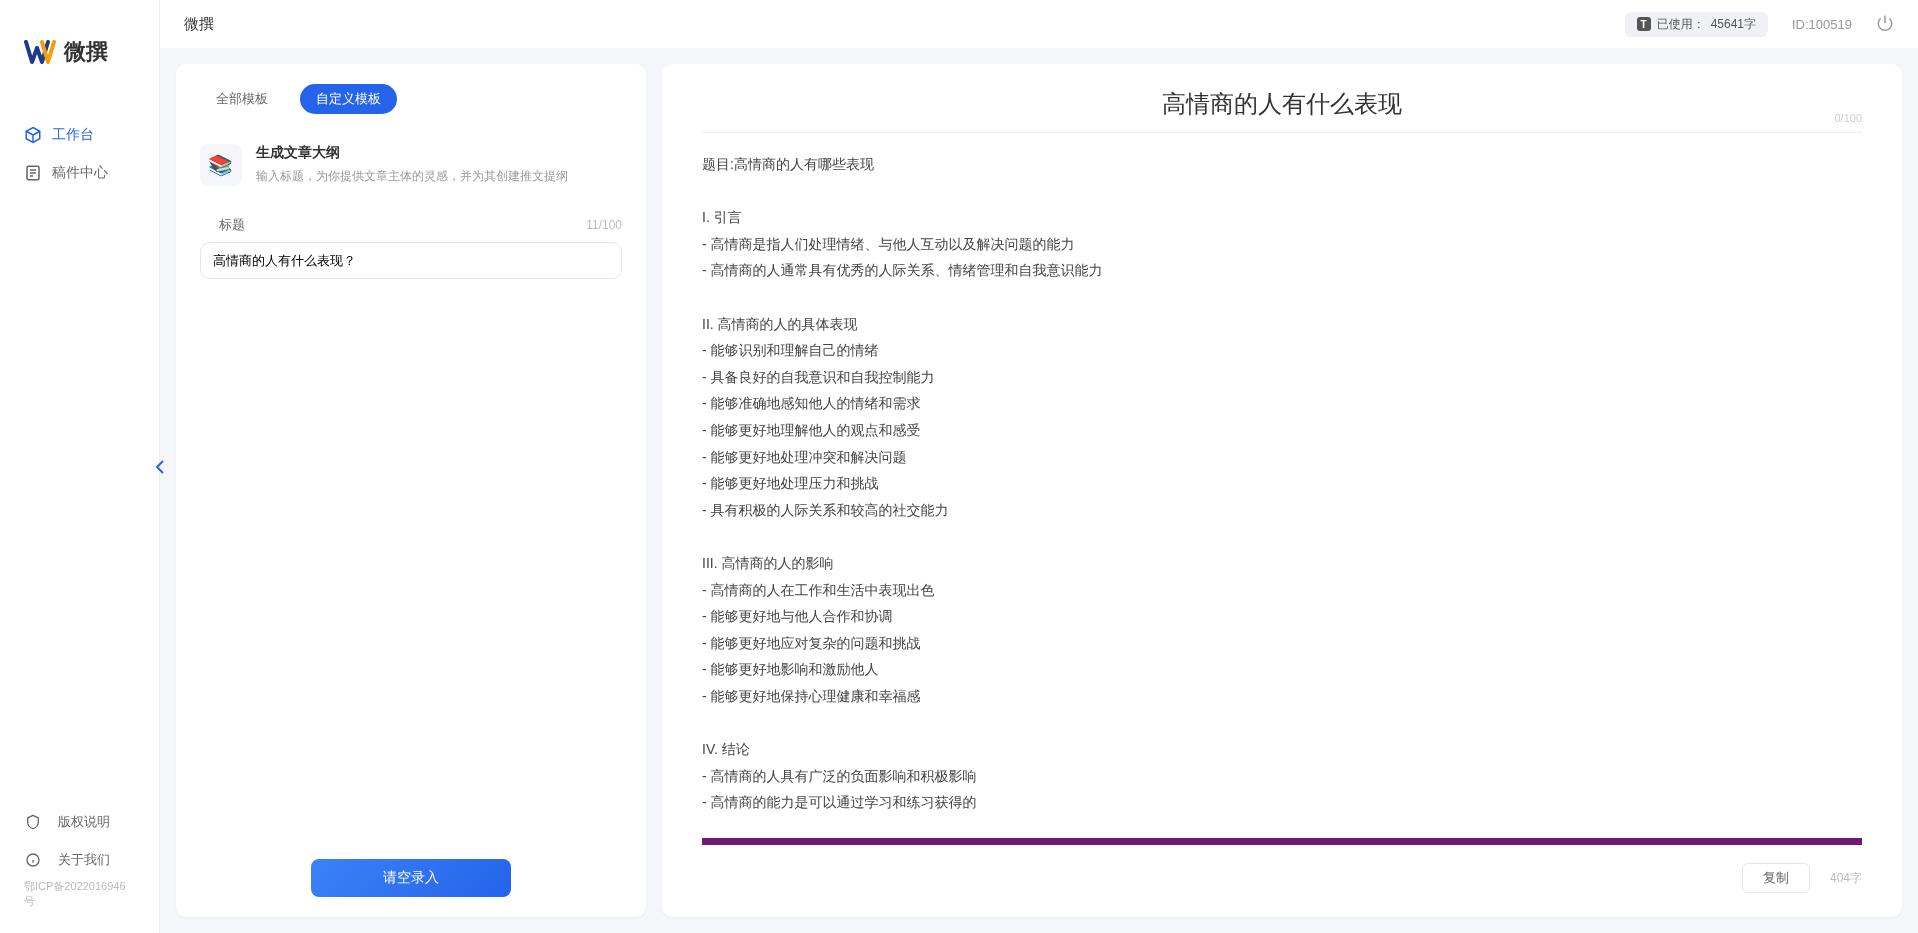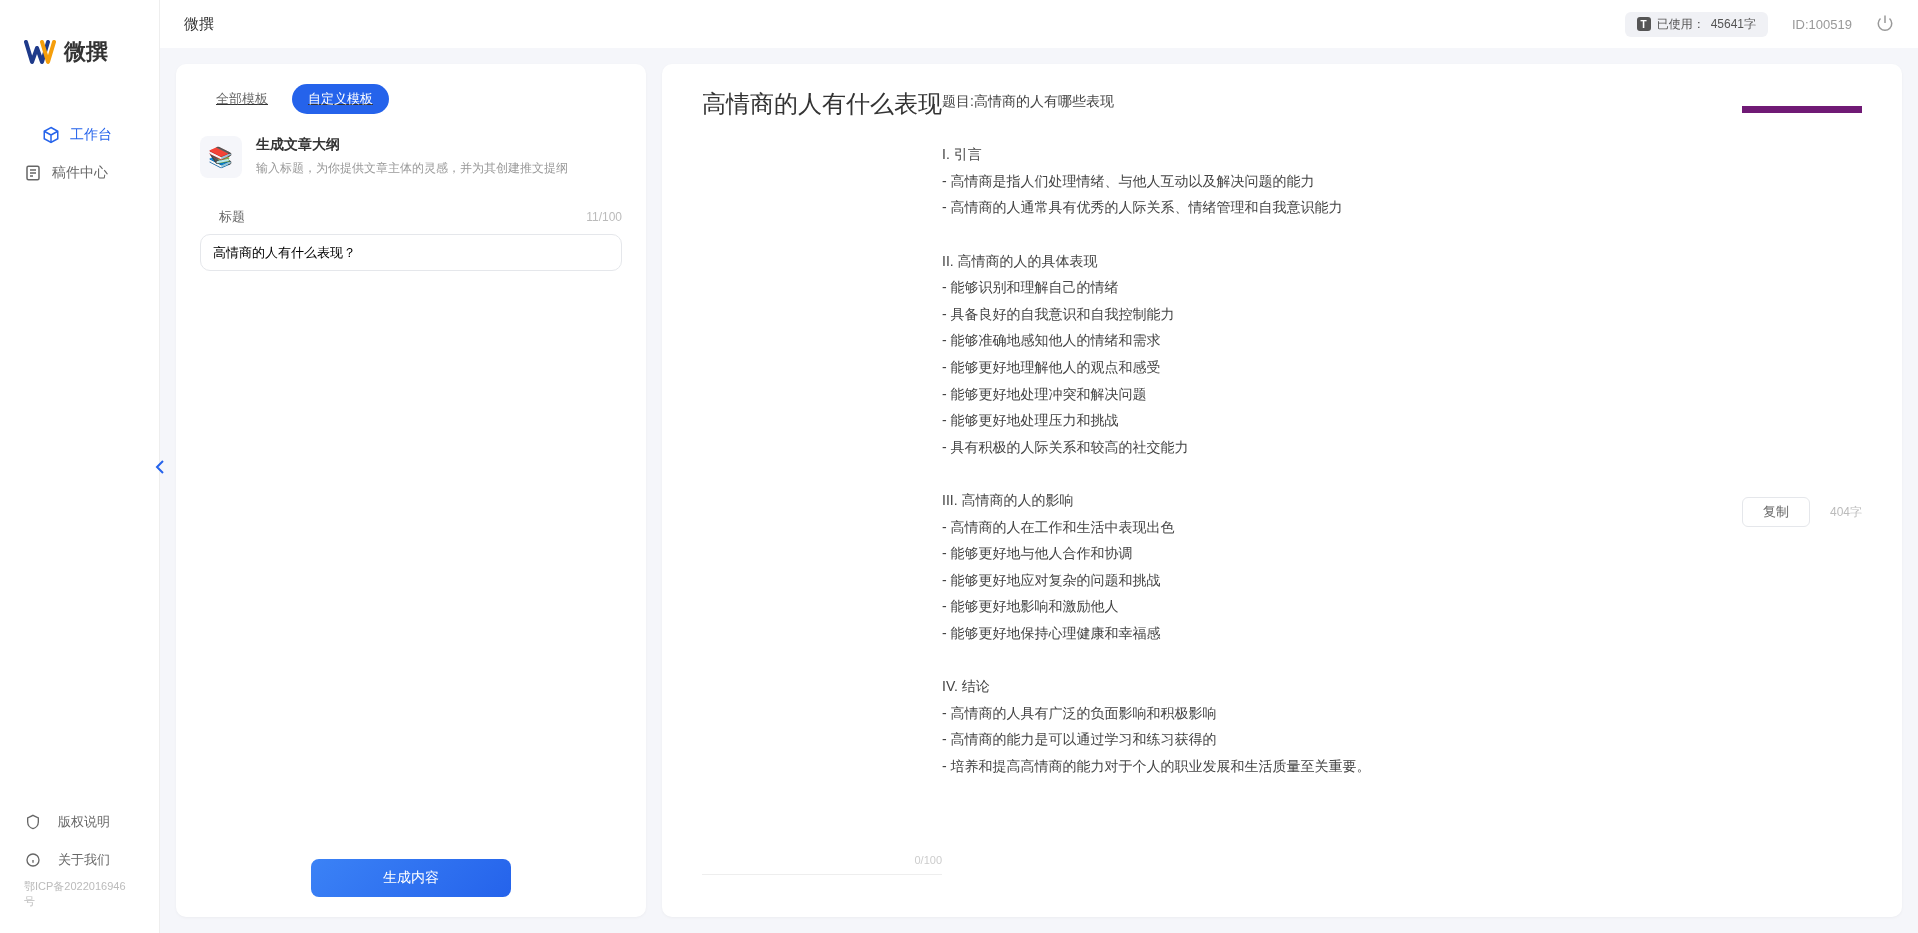--- a/index.html
+++ b/index.html
@@ -7,21 +7,21 @@
     
     .app { display: flex; height: 100vh; }
     
     
     .sidebar { width: 160px; background: #fff; display: flex; flex-direction: column; border-right: 1px solid #eee; }
     .logo { display: flex; align-items: center; padding: 36px 24px 24px; gap: 8px; }
     .logo-icon { width: 32px; height: 32px; }
     .logo-text { font-size: 22px; font-weight: 600; color: #333; }
     .nav { flex: 1; padding: 24px 0; }
     .nav-item { display: flex; align-items: center; gap: 10px; padding: 10px 24px; cursor: pointer; color: #666; }
-    .nav-item.active { color: #2563eb; margin-left: 18px; }
+    .nav-item.active { color: #2563eb; }
     .nav-item-icon { width: 18px; height: 18px; display: flex; align-items: center; justify-content: center; }
     .nav-bottom { padding-bottom: 16px; }
     .nav-bottom .nav-item { color: #666; font-size: 13px; gap: 16px; }
     .icp { font-size: 11px; color: #bbb; padding: 0 24px 8px; }
     
     .collapse-toggle { position: absolute; left: 152px; top: 50%; transform: translateY(-50%); width: 16px; height: 24px; display: flex; align-items: center; justify-content: center; cursor: pointer; z-index: 10; }
     
     
     .main { flex: 1; display: flex; flex-direction: column; overflow: hidden; }
     
@@ -31,24 +31,24 @@
     .topbar-right { display: flex; align-items: center; gap: 24px; }
     .usage-badge { background: #f0f1f5; border-radius: 6px; padding: 4px 12px; font-size: 12px; color: #555; display: flex; align-items: center; gap: 6px; }
     .usage-badge::before { content: "T"; background: #555; color: #fff; width: 14px; height: 14px; border-radius: 3px; font-size: 10px; display: inline-flex; align-items: center; justify-content: center; font-weight: bold; }
     .user-id { color: #999; font-size: 13px; }
     .power-icon { color: #999; cursor: pointer; }
     
     
     .content { flex: 1; display: flex; gap: 16px; padding: 16px; overflow: hidden; }
     .panel { background: #fff; border-radius: 10px; box-shadow: 0 1px 3px rgba(0,0,0,0.04); display: flex; flex-direction: column; }
     .panel-left { width: 470px; flex-shrink: 0; padding: 20px 24px; }
-    .panel-right { flex: 1; padding: 24px 40px; display: flex; flex-direction: row; }
-    
-    
-    .tabs { display: flex; gap: 8px; margin-bottom: 12px; text-decoration: underline; }
+    .panel-right { flex: 1; padding: 24px 40px; display: flex; flex-direction: column; }
+    
+    
+    .tabs { display: flex; gap: 16px; margin-bottom: 20px; }
     .tab { padding: 6px 16px; border-radius: 16px; font-size: 13px; cursor: pointer; color: #666; }
     .tab.active { background: #2563eb; color: #fff; }
     
     
     .template-card { display: flex; gap: 14px; padding: 10px 0 18px; }
     .template-icon { width: 42px; height: 42px; background: #f5f6fa; border-radius: 8px; display: flex; align-items: center; justify-content: center; font-size: 20px; }
     .template-info { flex: 1; }
     .template-title { font-weight: 600; font-size: 14px; margin-bottom: 6px; }
     .template-desc { font-size: 12px; color: #999; }
     
@@ -175,21 +175,21 @@
           </div>
           <div class="form-section">
             <div class="form-label-row">
               <span class="form-label">标题</span>
               <span class="form-count">11/100</span>
             </div>
             <input class="form-input" type="text" value="高情商的人有什么表现？" style="">
           </div>
         </div>
         <div class="panel-left-footer">
-          <button class="generate-btn">生成内容</button>
+          <button class="generate-btn">请空录入</button>
         </div>
       </div>
 
       <div class="panel panel-right">
         <div class="output-header">
           <div class="output-title">高情商的人有什么表现</div>
           <div class="output-count-top">0/100</div>
         </div>
         <div class="output-body">题目:高情商的人有哪些表现
 

